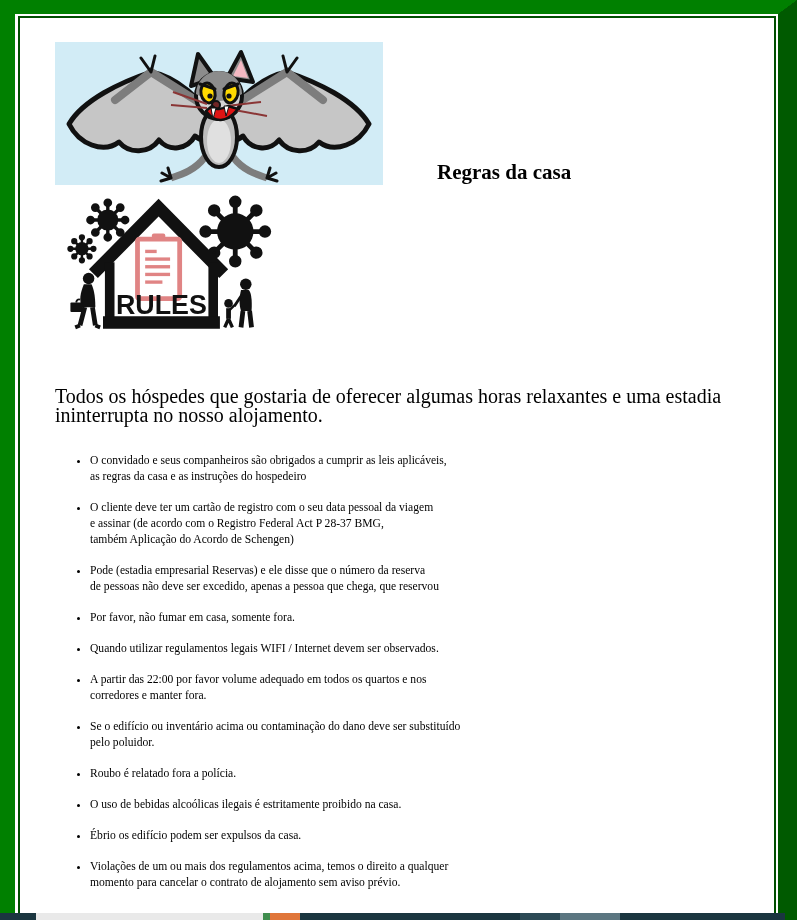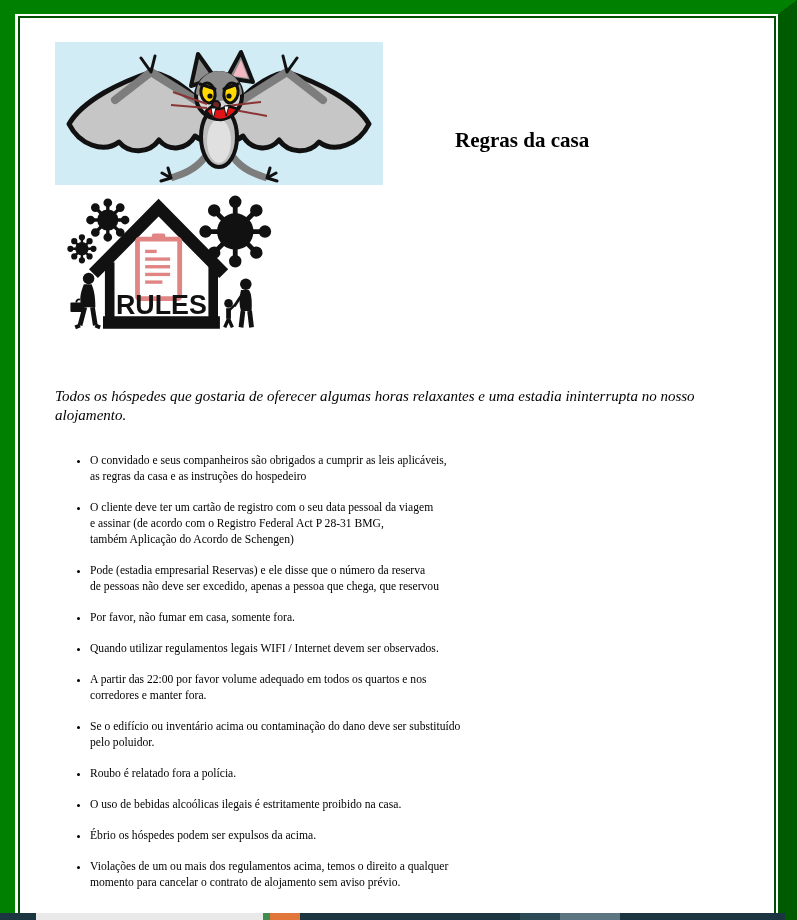--- a/index.html
+++ b/index.html
@@ -14,25 +14,25 @@
   .frame-top{position:absolute;top:0;left:0;width:797px;height:14px;background:#008000;z-index:10;}
   .frame-left{position:absolute;top:0;left:0;width:15px;height:920px;background:#008000;z-index:10;}
   .frame-right{position:absolute;top:0;right:0;width:19px;height:920px;background:#005a00;z-index:10;}
   .frame-corner{position:absolute;top:0;right:0;width:19px;height:14px;
     background:linear-gradient(to bottom right,#008000 49.5%,#005a00 50.5%);z-index:11;}
   .inner-border{position:absolute;top:16px;left:18px;right:21px;height:960px;
     border:2px solid #004f00;border-bottom:none;z-index:5;pointer-events:none;}
   
   .page{position:absolute;top:20px;left:20px;right:23px;bottom:0;
     background:#fff;overflow:hidden;padding:22px 20px 0 35px;z-index:1;}
-  .header-row{display:flex;align-items:center;gap:18px;}
+  .header-row{display:flex;align-items:flex-end;}
   .bat-img{display:block;flex:0 0 auto;}
   .page-title{margin:53px 0 0 54px;font-size:21px;color:#000;white-space:nowrap;}
   .rules-img{display:block;margin:10px 0 0 2px;}
-  .intro{margin-top:48px;max-width:690px;font-size:15px;line-height:19px;color:#000;font-style:italic;}
+  .intro{margin-top:48px;max-width:690px;font-size:20px;line-height:19px;color:#000;}
   .intro p{margin:0;}
   .rules-list{margin:28px 0 0 0;padding-left:35px;list-style-type:disc;}
   .rules-list li{
     font-family:Liberation Serif, serif;
     font-size:11.6px;line-height:16px;color:#000;
     white-space:pre-line;margin-bottom:15px;
   }
   
   .taskbar{position:absolute;bottom:0;left:0;width:785px;height:7px;display:flex;z-index:30;}
   .taskbar .seg{height:7px;}
@@ -177,33 +177,33 @@
   </svg>
 
   <div class="intro">
     <p>Todos os hóspedes que gostaria de oferecer algumas horas relaxantes e uma estadia ininterrupta no nosso alojamento.</p>
   </div>
 
   <ul class="rules-list">
       <li>O convidado e seus companheiros são obrigados a cumprir as leis aplicáveis,
 as regras da casa e as instruções do hospedeiro</li>
       <li>O cliente deve ter um cartão de registro com o seu data pessoal da viagem
-e assinar (de acordo com o Registro Federal Act P 28-31 BMG,
+e assinar (de acordo com o Registro Federal Act P 28-37 BMG,
 também Aplicação do Acordo de Schengen)</li>
       <li>Pode (estadia empresarial Reservas) e ele disse que o número da reserva
 de pessoas não deve ser excedido, apenas a pessoa que chega, que reservou</li>
       <li>Por favor, não fumar em casa, somente fora.</li>
       <li>Quando utilizar regulamentos legais WIFI / Internet devem ser observados.</li>
       <li>A partir das 22:00 por favor volume adequado em todos os quartos e nos
 corredores e manter fora.</li>
       <li>Se o edifício ou inventário acima ou contaminação do dano deve ser substituído
 pelo poluidor.</li>
       <li>Roubo é relatado fora a polícia.</li>
       <li>O uso de bebidas alcoólicas ilegais é estritamente proibido na casa.</li>
-      <li>Ébrio os hóspedes podem ser expulsos da acima.</li>
+      <li>Ébrio os edifício podem ser expulsos da casa.</li>
       <li>Violações de um ou mais dos regulamentos acima, temos o direito a qualquer
 momento para cancelar o contrato de alojamento sem aviso prévio.</li>
     </ul>
 </div>
 
 <div class="taskbar">
   <div class="seg seg-d1"></div>
   <div class="seg seg-gray"></div>
   <div class="seg seg-green"></div>
   <div class="seg seg-orange"></div>

